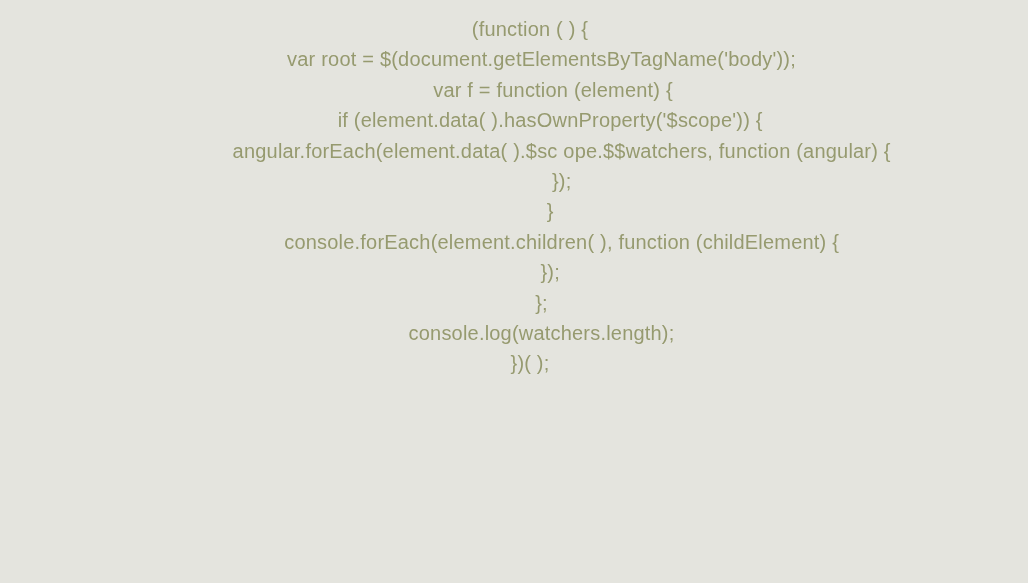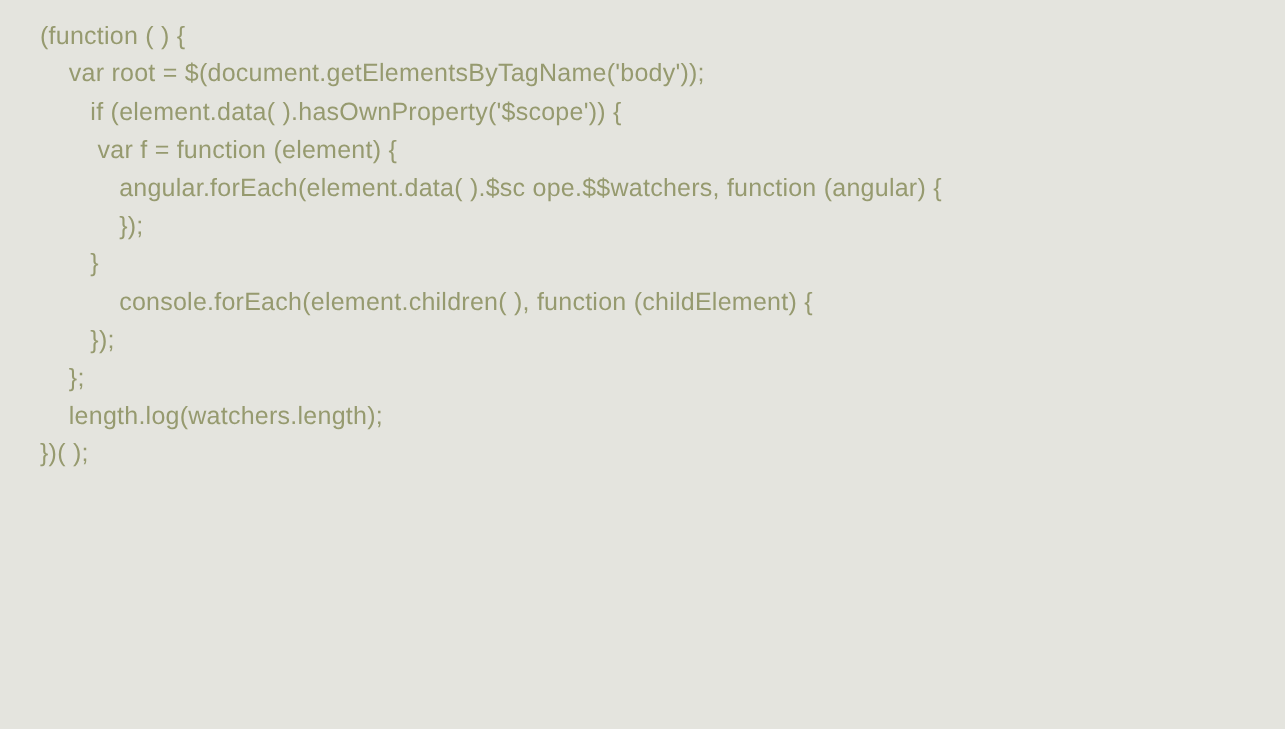--- a/index.html
+++ b/index.html
@@ -1,18 +1,19 @@
 <!DOCTYPE html>
 <html><head>
   <meta charset="utf-8">
   <style>
     * {
       margin: 0;
       padding: 0;
       box-sizing: border-box;
+      text-align: center;
     }
     body {
       background-color: #e4e4de;
       font-family: "Segoe UI", "Helvetica Neue", Arial, sans-serif;
       font-size: 20px;
       line-height: 1.52;
       color: #969a6f;
       padding: 14px 0 22px 32px;
       letter-spacing: 0.2px;
       width: 1028px;
@@ -22,25 +23,25 @@
     .code-line {
       white-space: pre;
     }
   </style>
 </head>
 <body>
 
 <div>
   <div class="code-line">(function ( ) {</div>
   <div class="code-line">    var root = $(document.getElementsByTagName('body'));</div>
+  <div class="code-line">        var f = function (element) {</div>
   <div class="code-line">       if (element.data( ).hasOwnProperty('$scope')) {</div>
-  <div class="code-line">        var f = function (element) {</div>
   <div class="code-line">           angular.forEach(element.data( ).$sc ope.$$watchers, function (angular) {</div>
   <div class="code-line">           });</div>
   <div class="code-line">       }</div>
   <div class="code-line">           console.forEach(element.children( ), function (childElement) {</div>
   <div class="code-line">       });</div>
   <div class="code-line">    };</div>
   <div class="code-line"></div>
   <div class="code-line"></div>
-  <div class="code-line">    length.log(watchers.length);</div>
+  <div class="code-line">    console.log(watchers.length);</div>
   <div class="code-line">})( );</div>
 </div>
 
 </body></html>

